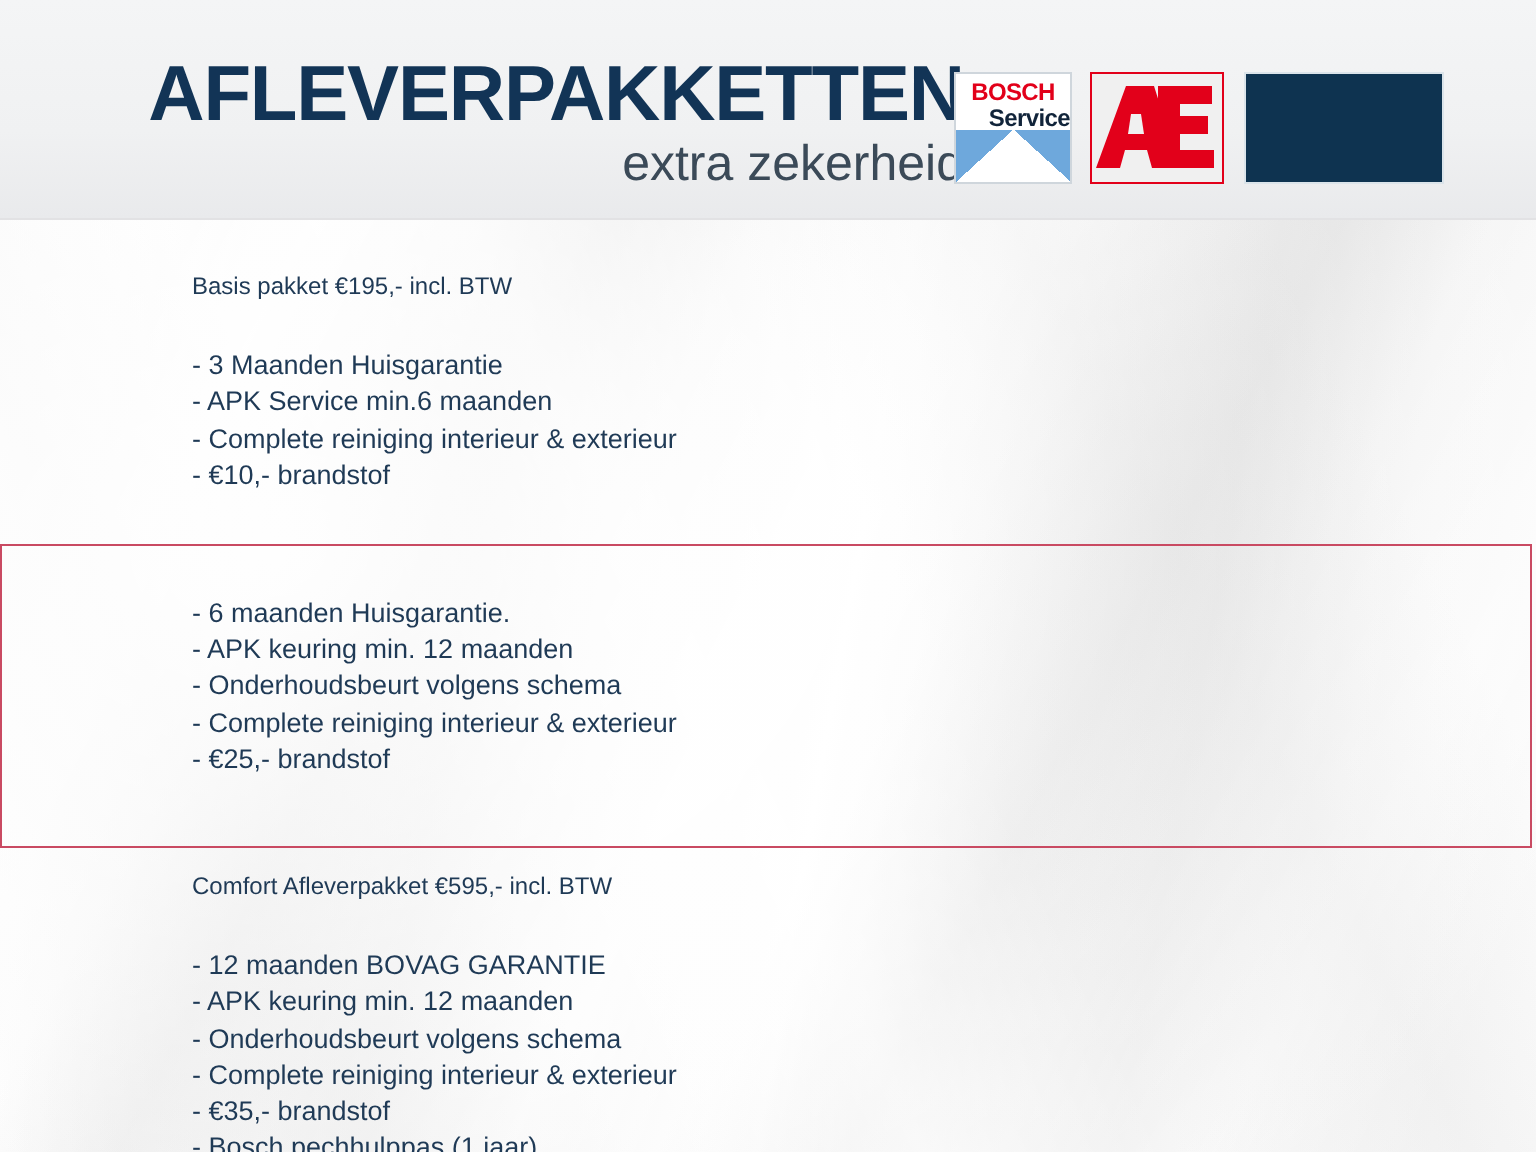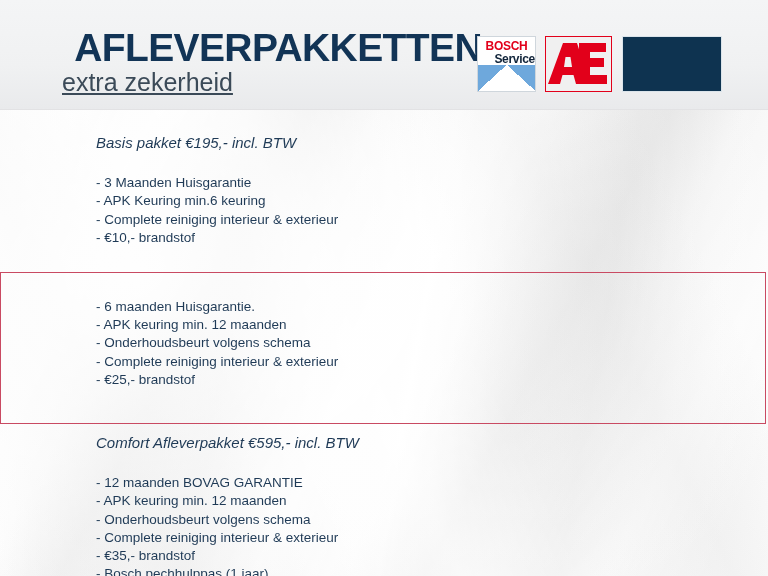--- a/index.html
+++ b/index.html
@@ -91,28 +91,27 @@
     color: #123456;
     line-height: 1;
     white-space: nowrap;
     font-family: "Liberation Sans", sans-serif;
   }
   .brand-sub {
     position: absolute;
     left: 62px;
     top: 70px;
     width: 420px;
-    text-align: left;
+    text-align: right;
     font-size: 25px;
     font-weight: normal;
     color: #3b4a58;
     line-height: 1;
     white-space: nowrap;
     font-family: "Liberation Sans", sans-serif;
-    text-decoration: underline;
   }
 
   
   .logo-bosch {
     position: absolute;
     left: 477px;
     top: 36px;
     width: 59px;
     height: 56px;
     background: #ffffff;
@@ -207,26 +206,25 @@
   
   .package {
     position: absolute;
     left: 96px;
     width: 620px;
     color: #1f3a56;
     font-size: 13.5px;
     line-height: 18.2px;
   }
   .pkg-title {
-    font-size: 15px;
+    font-size: 12px;
     font-weight: normal;
     color: #1f3a56;
     margin: 0 0 22px 0;
     white-space: nowrap;
-    font-style: italic;
   }
   .pkg-list {
     margin: 0;
     padding: 0;
     list-style: none;
   }
   .pkg-list li {
     margin: 0;
     padding: 0;
     white-space: nowrap;
@@ -299,21 +297,21 @@
 
     </div>
   </div>
 
   <div class="highlight-box"></div>
 
   <div class="package" id="pkg-basis">
     <div class="pkg-title">Basis pakket €195,- incl. BTW</div>
     <ul class="pkg-list">
       <li>- 3 Maanden Huisgarantie</li>
-      <li>- APK Keuring min.6 keuring</li>
+      <li>- APK Service min.6 maanden</li>
       <li>- Complete reiniging interieur &amp; exterieur</li>
       <li>- €10,- brandstof</li>
     </ul>
   </div>
 
   <div class="package" id="pkg-standaard">
     <ul class="pkg-list">
       <li>- 6 maanden Huisgarantie.</li>
       <li>- APK keuring min. 12 maanden</li>
       <li>- Onderhoudsbeurt volgens schema</li>

